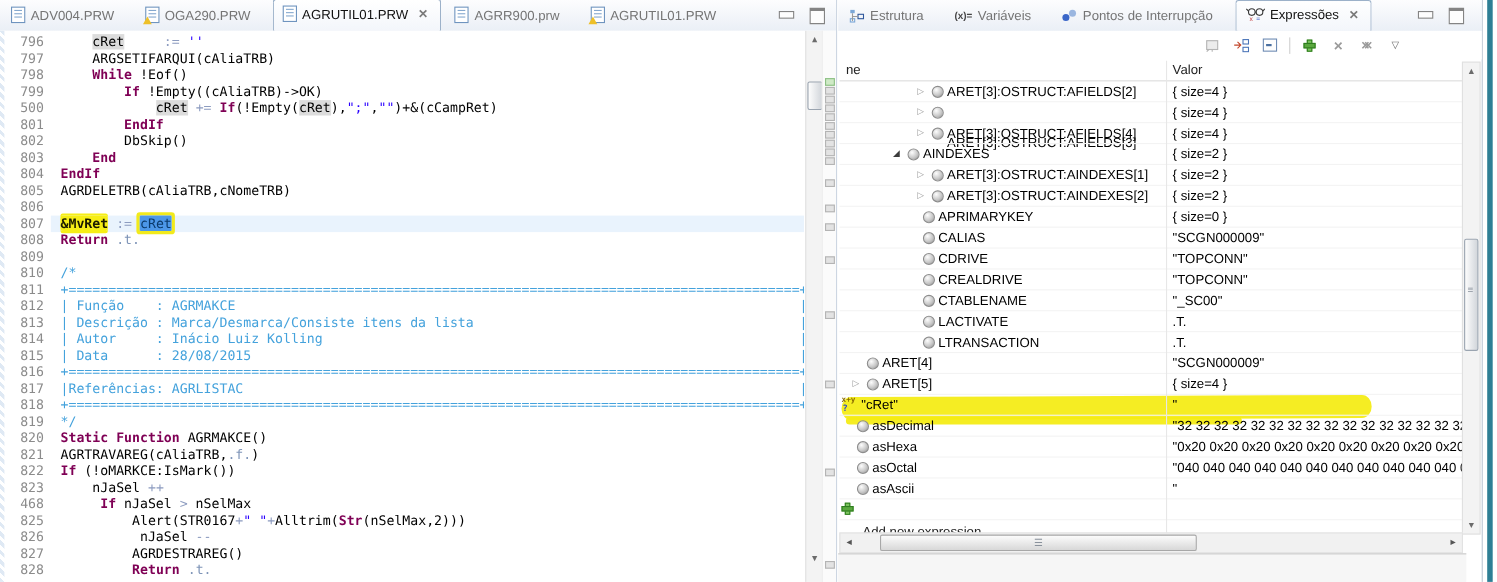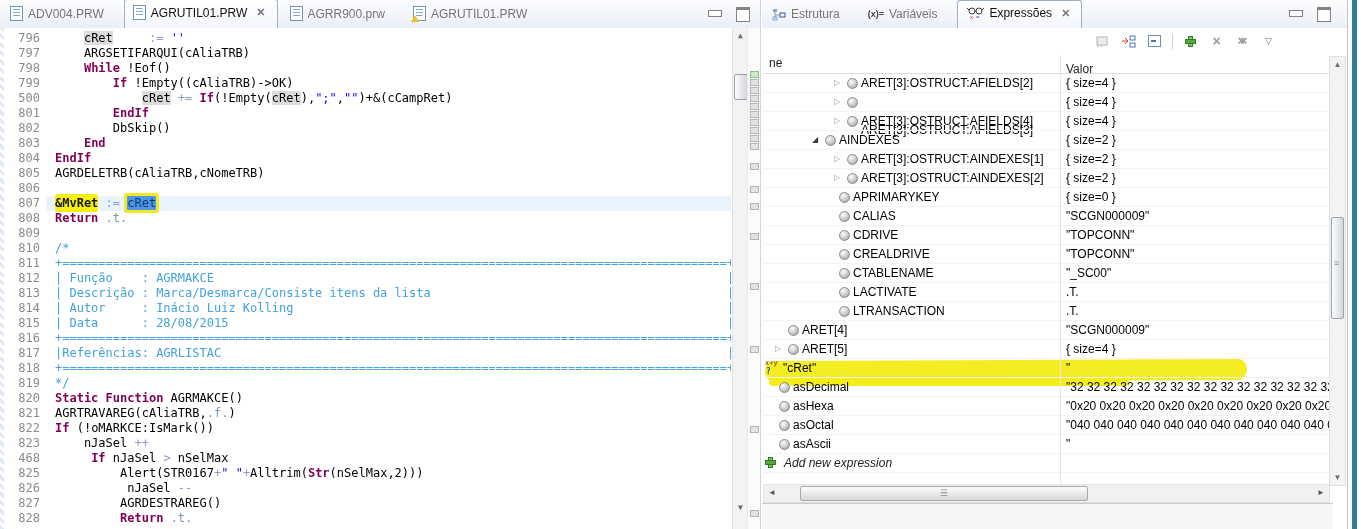--- a/index.html
+++ b/index.html
@@ -56,27 +56,27 @@
   
   #debug-panel{position:absolute;left:762px;top:0;width:585px;height:529px;border-right:1px solid #bdc7d4;background:#fff;}
   #dbg-toolbar{height:26px;display:flex;justify-content:flex-end;align-items:center;gap:9px;
                padding-right:70px;background:#fff;}
   .tsep{width:1px;height:15px;background:#d0d0d0;}
   .ticon{display:inline-flex;align-items:center;justify-content:center;width:17px;height:16px;}
 
   #grid{position:absolute;top:55px;left:1px;right:17px;height:430px;overflow:hidden;background:#fff;}
   #ghead{height:18px;position:relative;border-bottom:1px solid #dcdcdc;color:#222;}
   #ghead .h1{position:absolute;left:6px;top:1px;}
-  #ghead .h2{position:absolute;left:303px;top:7px;}
+  #ghead .h2{position:absolute;left:303px;top:1px;}
   #colsep{position:absolute;left:297px;top:0;bottom:0;width:1px;background:#e7e7e7;}
   #gridbody{position:relative;}
   .trow{height:18px;position:relative;border-bottom:1px solid #f3f3f3;}
   .trow .nm{position:absolute;top:2px;white-space:nowrap;color:#000;}
   .trow .vl{position:absolute;left:303px;right:0;top:2px;white-space:nowrap;overflow:hidden;color:#000;}
-  .trow .nm.it{font-style:italic;color:#222;}
+  .trow .nm.it{color:#222;margin-top:20px;}
   .i-arrow{position:absolute;top:4px;width:10px;text-align:center;font-size:8px;line-height:10px;}
   .i-arrow.c{color:#9a9a9a;}
   .i-arrow.e{color:#3c3c3c;}
   .i-sphere{position:absolute;top:4px;width:9px;height:9px;border-radius:50%;border:1px solid #8d8d8d;
             background:radial-gradient(circle at 35% 30%,#fdfdfd,#c9c9c9 55%,#8f8f8f);}
   .i-expr{position:absolute;top:1px;width:14px;height:15px;font-family:"DejaVu Sans Mono",monospace;}
   .i-expr em{position:absolute;top:-1px;left:0;font-style:normal;font-weight:bold;font-size:7px;color:#8a6d00;}
   .i-expr u{position:absolute;bottom:-1px;left:1px;text-decoration:none;font-weight:bold;font-size:8px;color:#2a46c8;}
   .i-plus{position:relative;display:inline-block;width:11px;height:11px;}
   .i-plus::before{content:"";position:absolute;left:3px;top:0;width:5px;height:11px;background:#5aa83e;border:1px solid #2f7d20;box-sizing:border-box;}
@@ -108,20 +108,29 @@
 
 <div id="editor-panel">
   <div class="tabbar" id="ed-tabbar">
     <div class="tab">
         <span class="ficon">
           <i></i>
           <i></i>
           <i></i>
         </span>
         <span>ADV004.PRW</span>
+      </div>
+      <div class="tab">
+        <span class="ficon">
+          <i></i>
+          <i></i>
+          <i></i>
+          <b class="warn"></b>
+        </span>
+        <span>OGA290.PRW</span>
       </div>
       <div class="tab active">
         <span class="ficon">
           <i></i>
           <i></i>
           <i></i>
         </span>
         <span>AGRUTIL01.PRW</span>
         <span class="close">✕</span>
       </div>
@@ -221,20 +230,27 @@
           <rect x="1" y="9" width="4" height="3" fill="none" stroke="#7ba7d7"></rect>
           <rect x="8" y="5" width="5" height="4" fill="none" stroke="#30589c"></rect>
           <path d="M3 4 v7 M3 7 h5" stroke="#9a9a9a" fill="none"></path>
         </svg>
         <span>Estrutura</span>
       </div>
       <div class="tab">
         <span style="font-size:9px;color:#444;font-weight:bold;">(x)=</span>
         <span>Variáveis</span>
       </div>
+      <div class="tab">
+        <svg width="14" height="12">
+          <circle cx="4" cy="8" r="3.2" fill="#3a66c8"></circle>
+          <circle cx="10" cy="4" r="3.2" fill="#9ab6e0"></circle>
+        </svg>
+        <span>Pontos de Interrupção</span>
+      </div>
       <div class="tab active">
         <svg width="18" height="14">
           <circle cx="6" cy="5" r="3" fill="none" stroke="#3a3a3a"></circle>
           <circle cx="13" cy="5" r="3" fill="none" stroke="#3a3a3a"></circle>
           <path d="M9 5 h1 M3 4 L1 2 M16 4 L18 2" stroke="#3a3a3a"></path>
           <text x="4" y="13" font-size="6" fill="#c03030">x</text>
           <text x="10" y="13" font-size="6" fill="#3050c0">=</text>
         </svg>
         <span>Expressões</span>
         <span class="close">✕</span>

